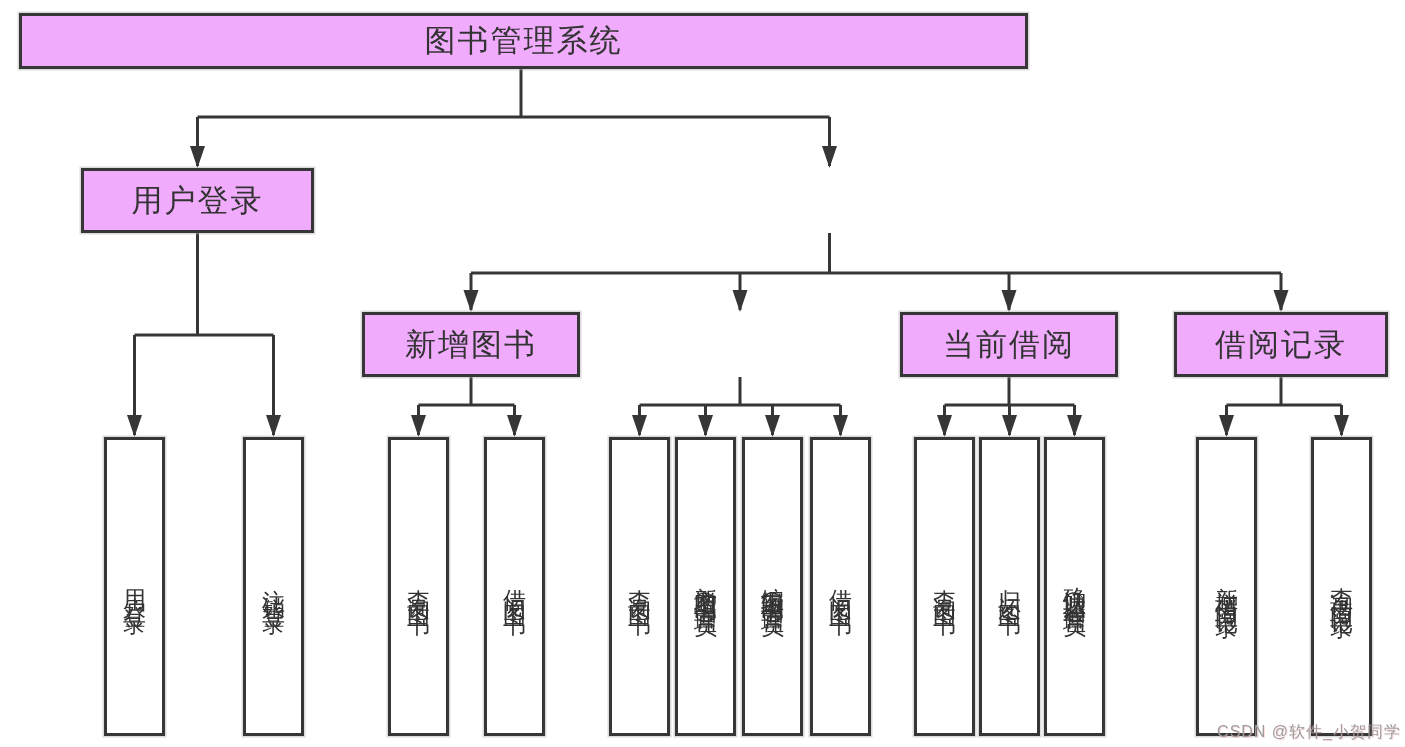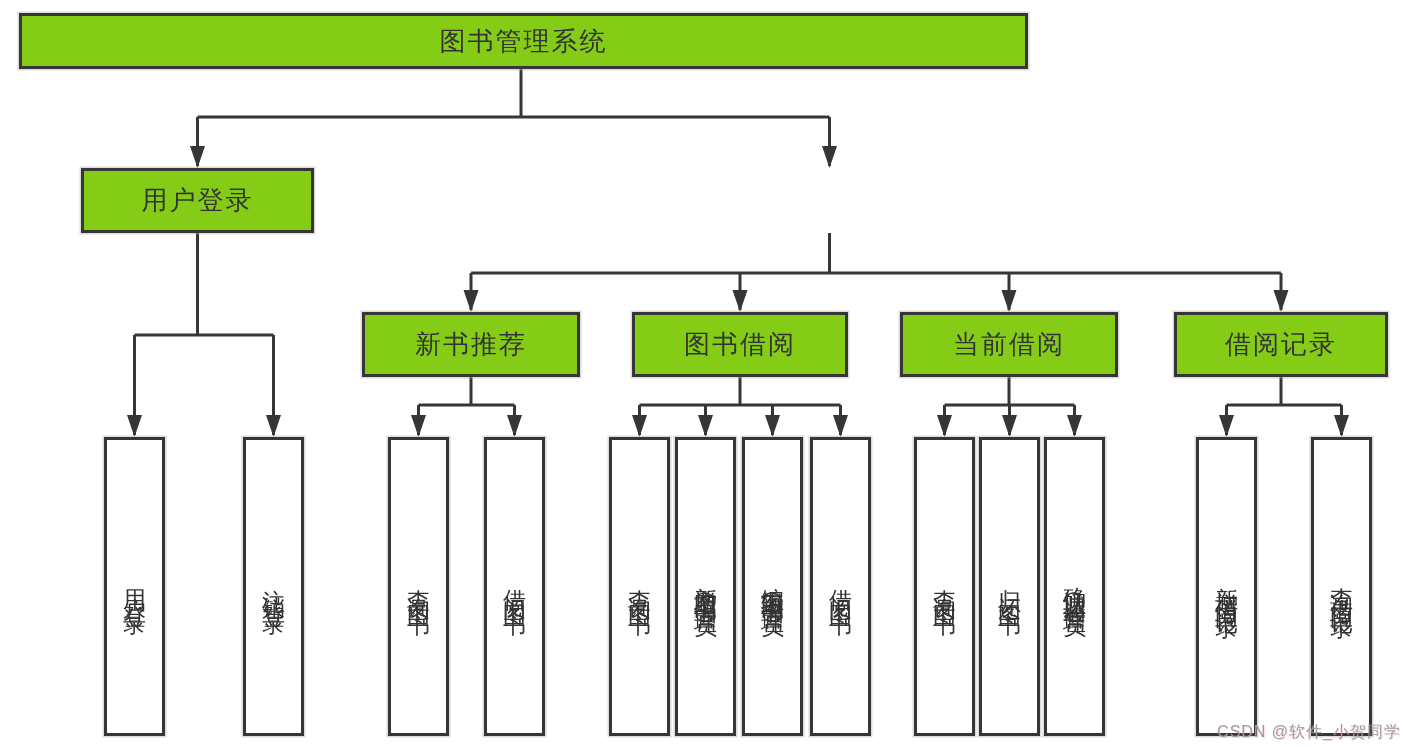--- a/index.html
+++ b/index.html
@@ -16,23 +16,23 @@
     font-family:"Liberation Sans","DejaVu Sans",sans-serif;
     overflow:hidden;
   }
   #wires{position:absolute;left:0;top:0;width:1405px;height:747px;}
   #wires .wire{stroke:var(--line);stroke-width:3;fill:none;}
   #wires .head{fill:var(--line);stroke:none;}
   .hbox{
     position:absolute;
     box-sizing:border-box;
     border:3px solid var(--line);
-    background:#84cc16;
+    background:#f0abfc;
     display:flex;align-items:center;justify-content:center;
-    font-size:26px;letter-spacing:2px;color:var(--text);
+    font-size:31px;letter-spacing:2px;color:var(--text);
     box-shadow:0 0 0 1.5px rgba(175,175,175,.45);
     z-index:2;
   }
   .vbox{
     position:absolute;
     box-sizing:border-box;
     width:61px;height:299px;top:437px;
     border:3px solid var(--line);
     background:#fff;
     display:flex;align-items:center;justify-content:center;
@@ -103,24 +103,21 @@
 
   <div class="hbox" style="left:19px;top:13px;width:1009px;height:56px;">
     <span>图书管理系统</span>
   </div>
 
   <div class="hbox" style="left:81px;top:168px;width:233px;height:65px;">
     <span>用户登录</span>
   </div>
 
   <div class="hbox" style="left:362px;top:312px;width:218px;height:65px;">
-    <span>新书推荐</span>
-  </div>
-  <div class="hbox" style="left:632px;top:312px;width:216px;height:65px;">
-    <span>图书借阅</span>
+    <span>新增图书</span>
   </div>
   <div class="hbox" style="left:900px;top:312px;width:218px;height:65px;">
     <span>当前借阅</span>
   </div>
   <div class="hbox" style="left:1174px;top:312px;width:214px;height:65px;">
     <span>借阅记录</span>
   </div>
 
   <div class="vbox" style="left:104px;">
     <span class="vtext">用户登录</span>

